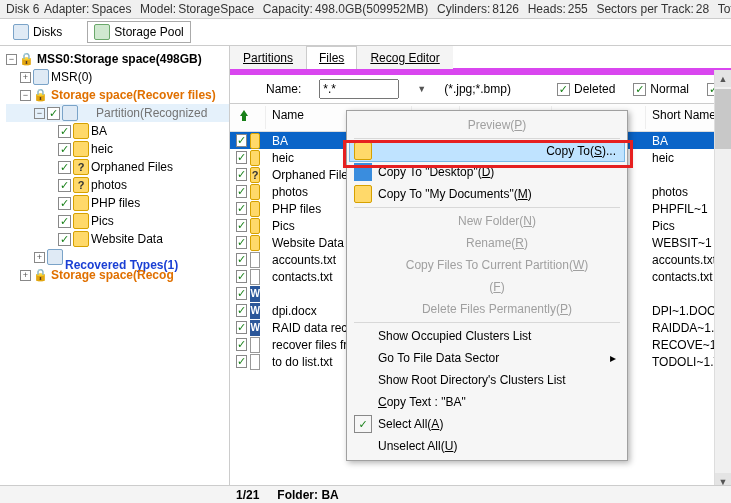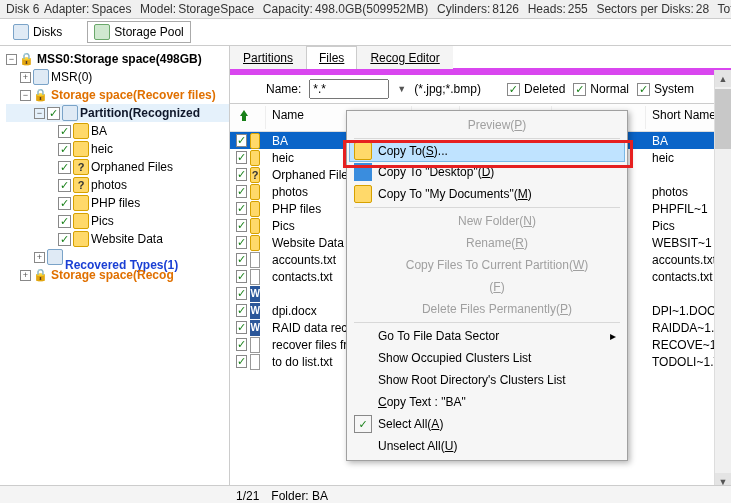--- a/index.html
+++ b/index.html
@@ -16,28 +16,28 @@
   .chk { width:13px; height:13px; border:1px solid #888; display:inline-flex; align-items:center; justify-content:center; font-size:11px; color:#188018; background:#fff; }
   .ico { width:16px; height:16px; display:inline-flex; align-items:center; justify-content:center; }
   .ico-folder { background:#ffd96a; border:1px solid #d6a100; border-radius:2px; }
   .ico-folder-q::after { content:"?"; color:#333; font-weight:bold; font-size:11px; }
   .ico-lock::before { content:"🔒"; font-size:12px; }
   .ico-disk { background:#dfeaf5; border:1px solid #7aa3c8; border-radius:2px; }
   .ico-pool { background:#cfe8cf; border:1px solid #6aa86a; border-radius:2px; }
   .ico-doc { background:#fff; border:1px solid #999; }
   .ico-word { background:#2b579a; color:#fff; font-weight:bold; font-size:10px; }
   .ico-word::after { content:"W"; }
-  .lbl-orange { color:#0f172a; font-weight:700; }
+  .lbl-orange { color:#737373; font-weight:400;margin-left:16px; }
   .lbl-blue { color:#1a3fd4; font-weight:600;margin-top:15px; }
   .lbl-orange-b { color:#e07000; font-weight:700; }
   .right { flex:1; position:relative; overflow:hidden; }
   .tabs { display:flex; border-bottom:7px solid #d946ef;text-decoration:underline; }
   .tab { padding:4px 12px; border:1px solid transparent; border-bottom:none; margin-bottom:-1px; background:#f4f4f4; }
   .tab.active { background:#fff; border-color:#ccc; }
-  .filterrow { display:flex; align-items:center; gap:8px; padding:4px 6px; border-bottom:1px solid #ccc; }
+  .filterrow { display:flex; align-items:center; gap:18px; padding:4px 6px; border-bottom:1px solid #ccc; }
   .filterrow input { width:80px; height:20px; }
   .chklab { display:inline-flex; align-items:center; gap:4px; }
   .chkbox { width:13px; height:13px; border:1px solid #888; display:inline-flex; align-items:center; justify-content:center; color:#188018; font-size:11px; }
   .listhdr { display:flex; background:#fdfdfd; border-bottom:1px solid #ddd; padding:2px 0; }
   .listhdr > div { padding:2px 6px; border-right:1px solid #eee; }
   .col-chk { width:36px; }
   .col-name { width:146px; }
   .col-size { width:48px; text-align:right; }
   .col-type { width:92px; }
   .col-attr { width:94px; }
@@ -45,42 +45,42 @@
   .listrow { display:flex; align-items:center; height:17px; }
   .listrow > div { padding:0 6px; overflow:hidden; white-space:nowrap; }
   .listrow.sel { background:#0a64c8; color:#fff; }
   .listrow.sel .chk { color:#188018; background:#fff; }
   .up-arrow { display:inline-block; width:16px; height:16px; position:relative; }
   .up-arrow::before { content:""; position:absolute; left:4px; top:2px; border-left:4px solid transparent; border-right:4px solid transparent; border-bottom:6px solid #188018; }
   .up-arrow::after { content:""; position:absolute; left:6px; top:7px; width:4px; height:6px; background:#188018; }
   .ctxmenu { position:absolute; left:346px; top:110px; width:282px; background:#f6f6f6; border:1px solid #a0a0a0; box-shadow:2px 2px 6px rgba(0,0,0,0.3); padding:3px; }
   .ctxmenu .row { display:flex; align-items:center; height:22px; padding:0 8px 0 28px; position:relative; }
   .ctxmenu .row .icn { position:absolute; left:4px; width:18px; height:18px; display:flex; align-items:center; justify-content:center; }
-  .ctxmenu .row.hov { background:#bfe3ff; border:1px solid #7ab8e6; margin:-1px; }
+  .ctxmenu .row.hov { background:#bfe3ff; border:1px solid #7ab8e6; margin:-1px;justify-content:flex-end; }
   .ctxmenu .row.dis { color:#a0a0a0;justify-content:center; }
   .ctxmenu hr { border:none; border-top:1px solid #d8d8d8; margin:2px 4px; }
   .redbox { position:absolute; left:343px; top:140px; width:290px; height:28px; border:3px solid #e62020; pointer-events:none; }
-  .statusbar { position:absolute; left:0; bottom:0; width:100%; height:18px; border-top:1px solid #ccc; background:#f4f4f4; display:flex; align-items:flex-end; padding:0 6px; gap:12px; }
+  .statusbar { position:absolute; left:0; bottom:0; width:100%; height:18px; border-top:1px solid #ccc; background:#f4f4f4; display:flex; align-items:center; padding:0 6px; gap:18px;font-weight:bold; }
   .scroll-r { position:absolute; right:0; top:24px; width:17px; height:460px; background:#f0f0f0; border-left:1px solid #ddd; }
   .scroll-r .btn { height:17px; background:#e4e4e4; display:flex; align-items:center; justify-content:center; font-size:9px; color:#555; }
   .scroll-r .thumb { height:60px; background:#c8c8c8; margin-top:2px; }
   u { text-decoration: underline; }
   .arrow-r { margin-left:auto; }
 </style>
 </head>
 <body>
 
 <div class="topbar">
   <span>Disk 6</span>
   <span>Adapter:</span><span>Spaces</span>&nbsp;
   <span>Model:</span><span>StorageSpace</span>&nbsp;
   <span>Capacity:</span><span>498.0GB(509952MB)</span>&nbsp;
   <span>Cylinders:</span><span>8126</span>&nbsp;
   <span>Heads:</span><span>255</span>&nbsp;
-  <span>Sectors per Disks:</span><span>28</span>&nbsp;
+  <span>Sectors per Track:</span><span>28</span>&nbsp;
   <span>Total Sectors:</span>
 </div>
 
 <div class="row2">
   <div class="btn">
     <span class="ico ico-disk"></span>
     <span>Disks</span>
   </div>
   <div class="btn" style="border:1px solid #aaa">
     <span class="ico ico-pool"></span>
@@ -366,25 +366,25 @@
   <div class="row"><span class="icn" style="background:#3a8dde"></span><span>Copy To "Desktop"</span>(<u>D</u>)</div>
   <div class="row"><span class="icn ico ico-folder"></span><span>Copy To "My Documents"</span>(<u>M</u>)</div>
   <hr>
   <div class="row dis"><span>New Folder</span>(<u>N</u>)</div>
   <div class="row dis"><span>Rename </span>(<u>R</u>)</div>
   <div class="row dis"><span>Copy Files To Current Partition</span>(<u>W</u>)</div>
   <div class="row dis">(<u>F</u>)</div>
   <div class="row dis"><span>Delete Files Permanently</span>(<u>P</u>)</div>
   <hr>
   <div class="row">
+      <span>Show Occupied Clusters List</span>
+    </div>
+  <div class="row">
       <span>Go To File Data Sector</span>
       <span class="arrow-r">▸</span>
-    </div>
-  <div class="row">
-      <span>Show Occupied Clusters List</span>
     </div>
   <div class="row">
       <span>Show Root Directory's Clusters List</span>
     </div>
   <div class="row"><u>C</u>opy Text : "<span>BA</span>"</div>
   <div class="row"><span class="icn chkbox">✓</span><span>Select All</span>(<u>A</u>)</div>
   <div class="row"><span>Unselect All</span>(<u>U</u>)</div>
 </div>
 
 <div class="redbox"></div>

